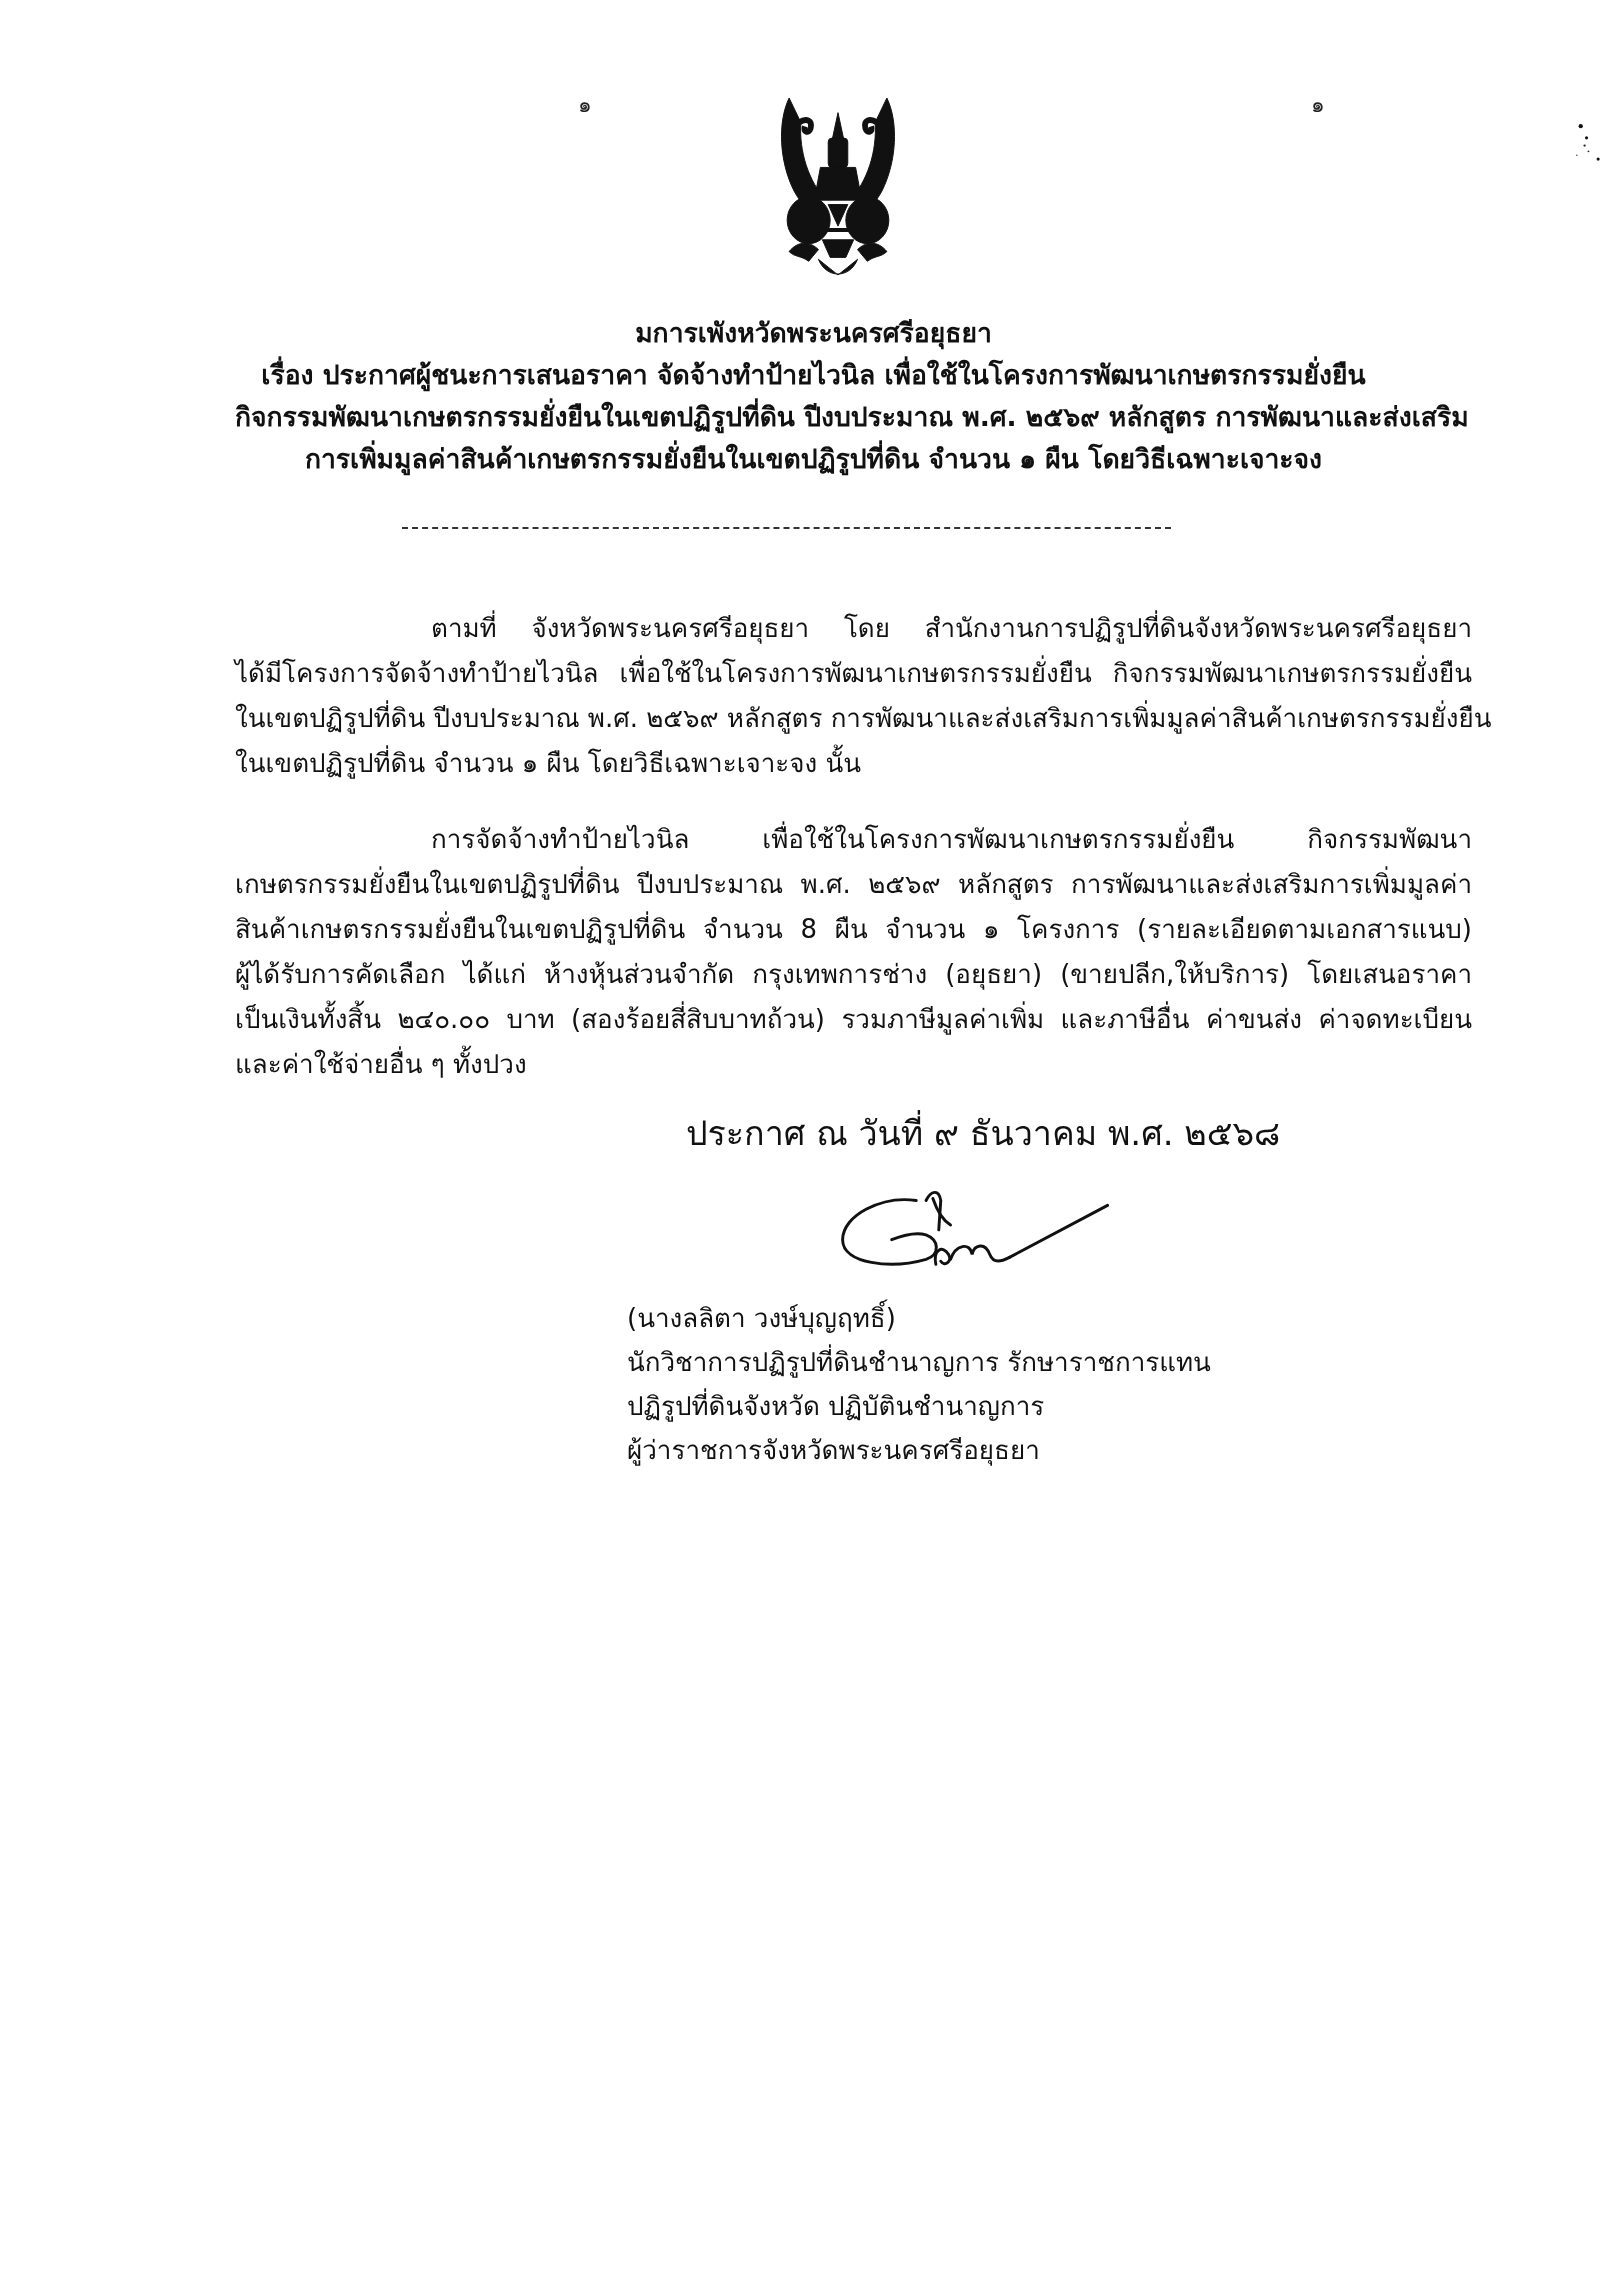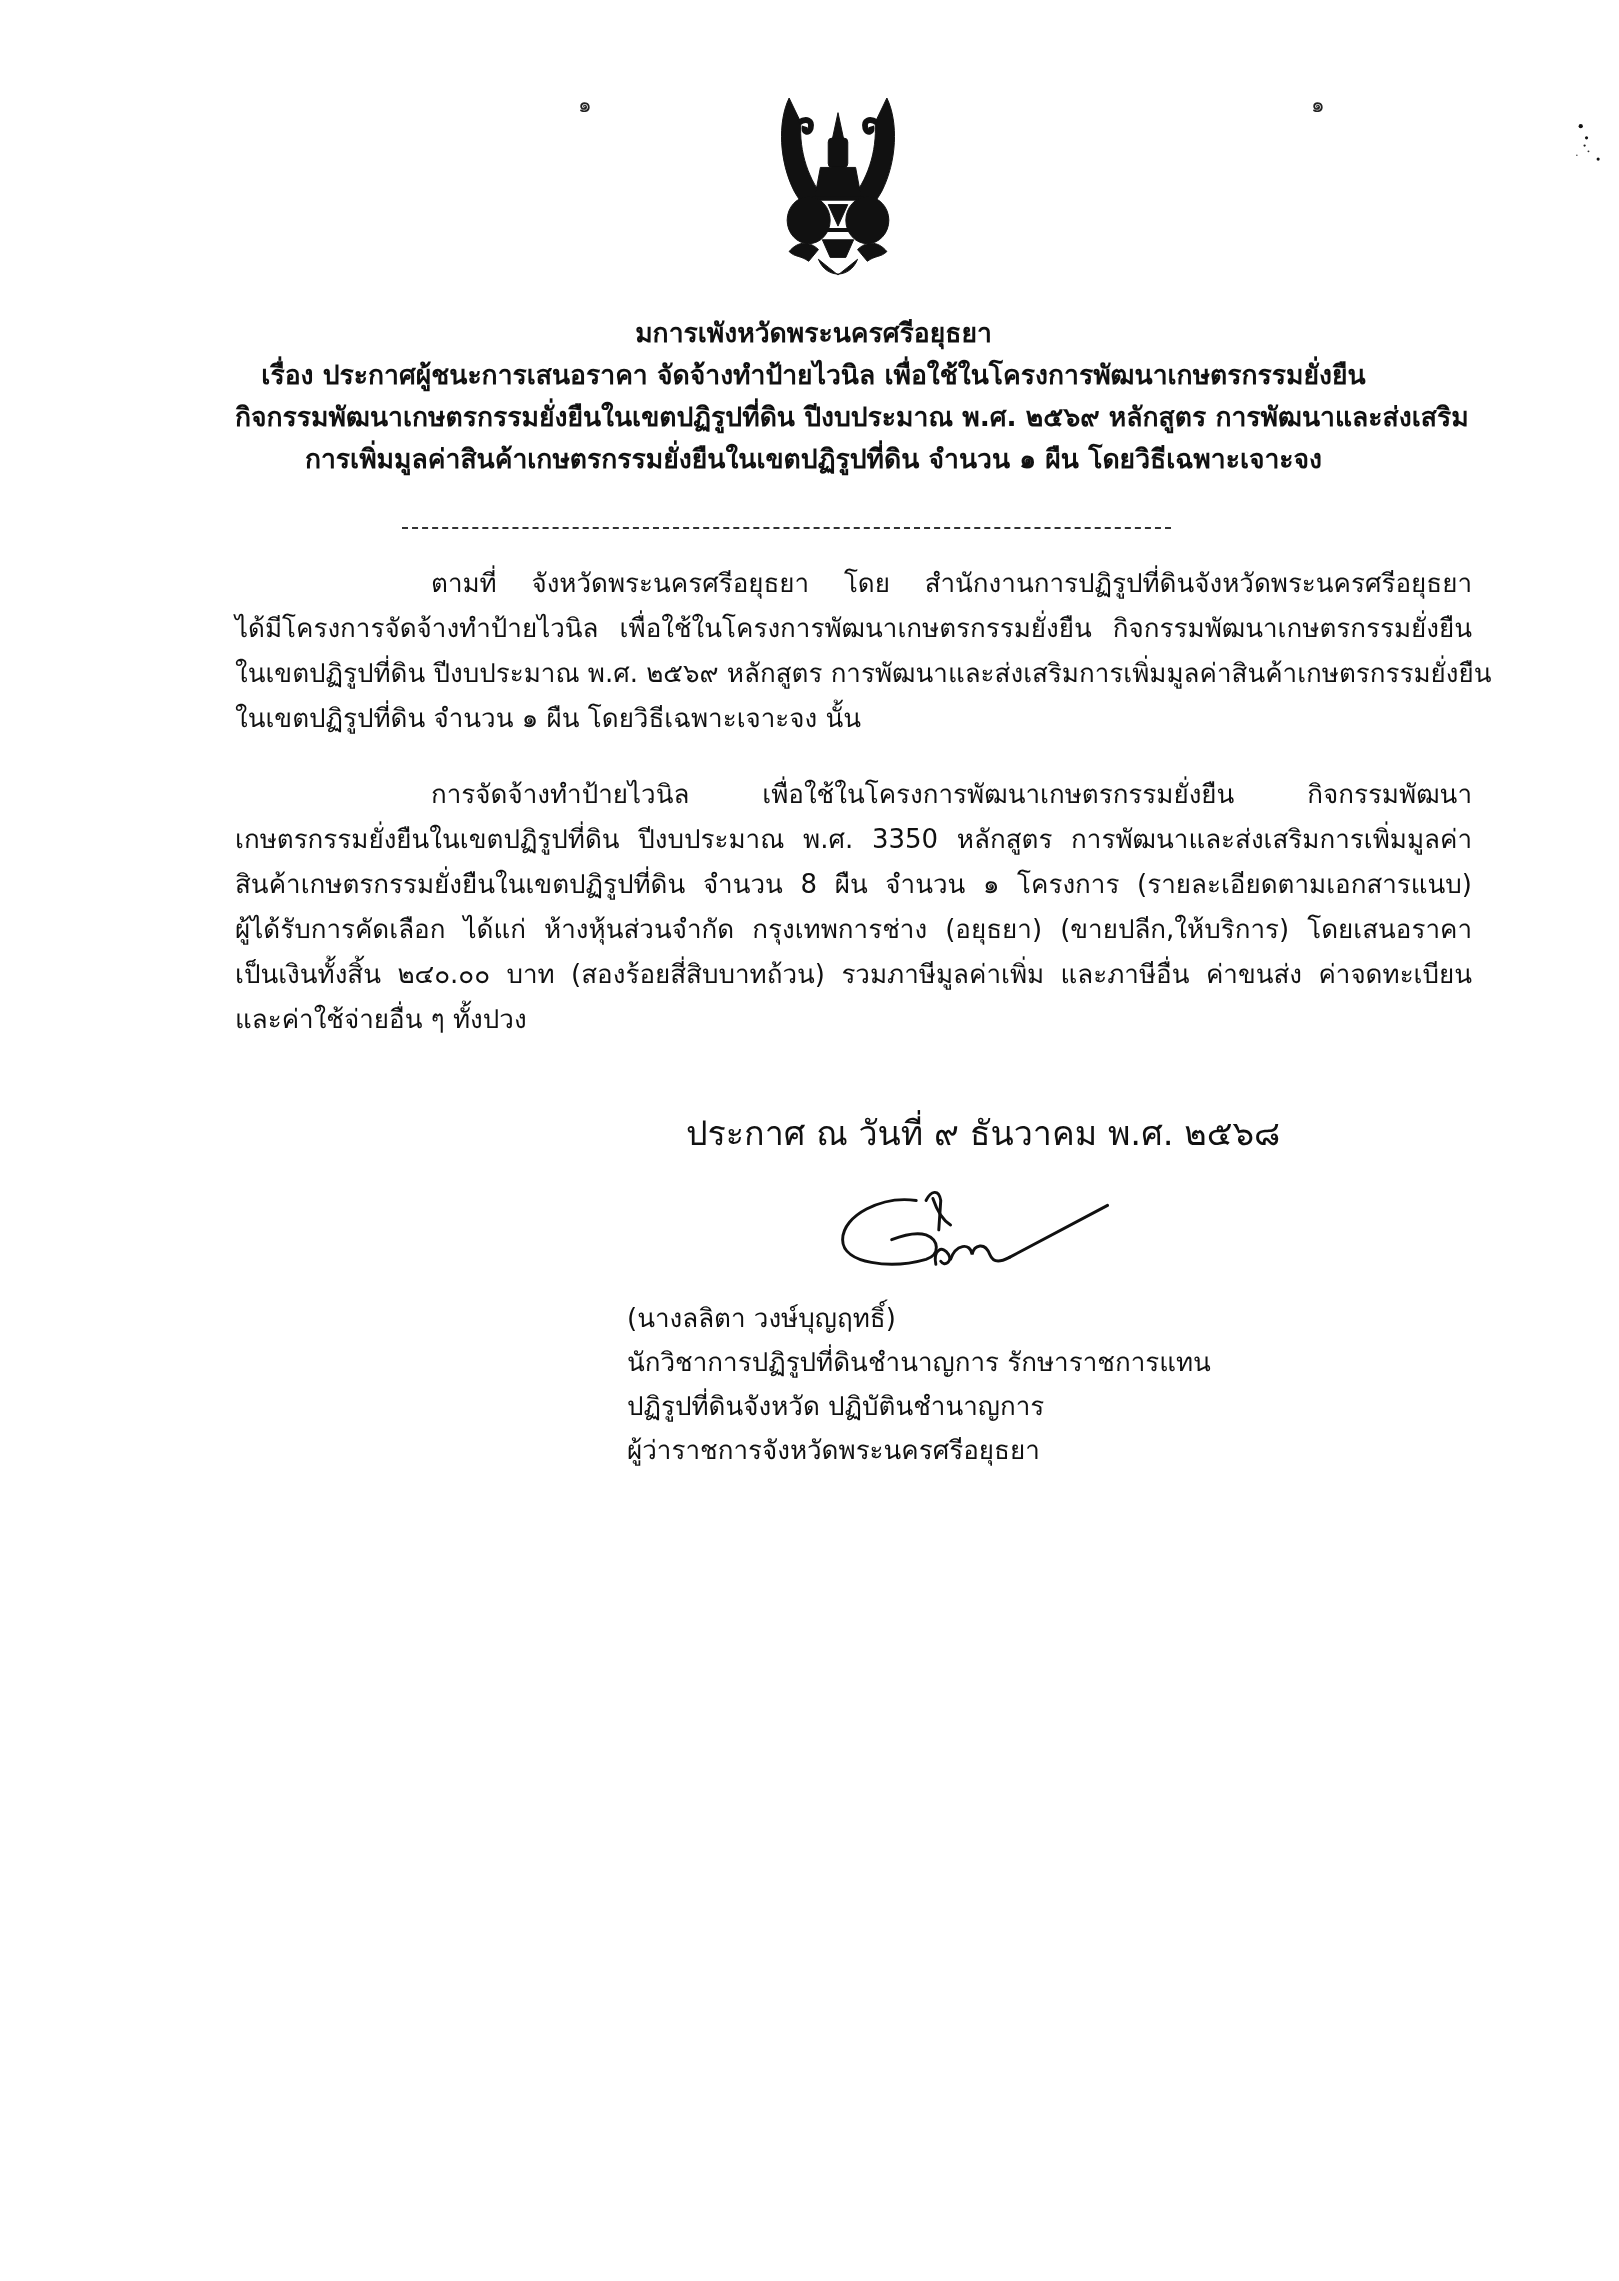--- a/index.html
+++ b/index.html
@@ -73,20 +73,21 @@
   .para .line {
     display: block;
     white-space: nowrap;
     text-align-last: justify;
   }
   .para .line.last {
     text-align-last: left;
   }
   .para .line.indent {
     padding-left: 196px;
+    margin-top: 45px;
   }
   .para1 { top: 561px; }
   .para2 { top: 772px; }
   .announce-date {
     position: absolute;
     left: 686px;
     top: 1106px;
     font-size: 34px;
     white-space: nowrap;
   }
@@ -162,21 +163,21 @@
 
   <div class="body-text para para1">
     <span class="line indent">ตามที่ จังหวัดพระนครศรีอยุธยา โดย สำนักงานการปฏิรูปที่ดินจังหวัดพระนครศรีอยุธยา</span>
     <span class="line">ได้มีโครงการจัดจ้างทำป้ายไวนิล เพื่อใช้ในโครงการพัฒนาเกษตรกรรมยั่งยืน กิจกรรมพัฒนาเกษตรกรรมยั่งยืน</span>
     <span class="line">ในเขตปฏิรูปที่ดิน ปีงบประมาณ พ.ศ. ๒๕๖๙ หลักสูตร การพัฒนาและส่งเสริมการเพิ่มมูลค่าสินค้าเกษตรกรรมยั่งยืน</span>
     <span class="line last">ในเขตปฏิรูปที่ดิน จำนวน ๑ ผืน โดยวิธีเฉพาะเจาะจง นั้น</span>
   </div>
 
   <div class="body-text para para2">
     <span class="line indent">การจัดจ้างทำป้ายไวนิล เพื่อใช้ในโครงการพัฒนาเกษตรกรรมยั่งยืน กิจกรรมพัฒนา</span>
-    <span class="line">เกษตรกรรมยั่งยืนในเขตปฏิรูปที่ดิน ปีงบประมาณ พ.ศ. 3350 หลักสูตร การพัฒนาและส่งเสริมการเพิ่มมูลค่า</span>
+    <span class="line">เกษตรกรรมยั่งยืนในเขตปฏิรูปที่ดิน ปีงบประมาณ พ.ศ. ๒๕๖๙ หลักสูตร การพัฒนาและส่งเสริมการเพิ่มมูลค่า</span>
     <span class="line">สินค้าเกษตรกรรมยั่งยืนในเขตปฏิรูปที่ดิน จำนวน 8 ผืน จำนวน ๑ โครงการ (รายละเอียดตามเอกสารแนบ)</span>
     <span class="line">ผู้ได้รับการคัดเลือก ได้แก่ ห้างหุ้นส่วนจำกัด กรุงเทพการช่าง (อยุธยา) (ขายปลีก,ให้บริการ) โดยเสนอราคา</span>
     <span class="line">เป็นเงินทั้งสิ้น ๒๔๐.๐๐ บาท (สองร้อยสี่สิบบาทถ้วน) รวมภาษีมูลค่าเพิ่ม และภาษีอื่น ค่าขนส่ง ค่าจดทะเบียน</span>
     <span class="line last">และค่าใช้จ่ายอื่น ๆ ทั้งปวง</span>
   </div>
 
   <div class="announce-date">ประกาศ ณ วันที่ ๙ ธันวาคม พ.ศ. ๒๕๖๘</div>
 
   <svg class="signature" viewBox="0 0 320 110">
     <g fill="none" stroke="#111" stroke-width="3" stroke-linecap="round">

